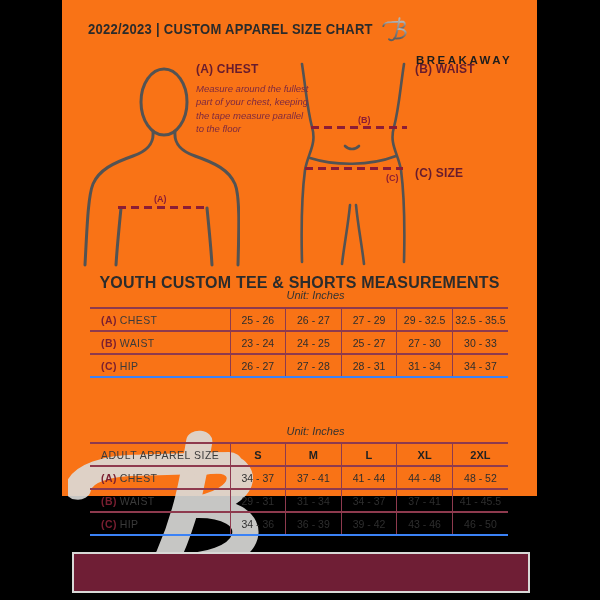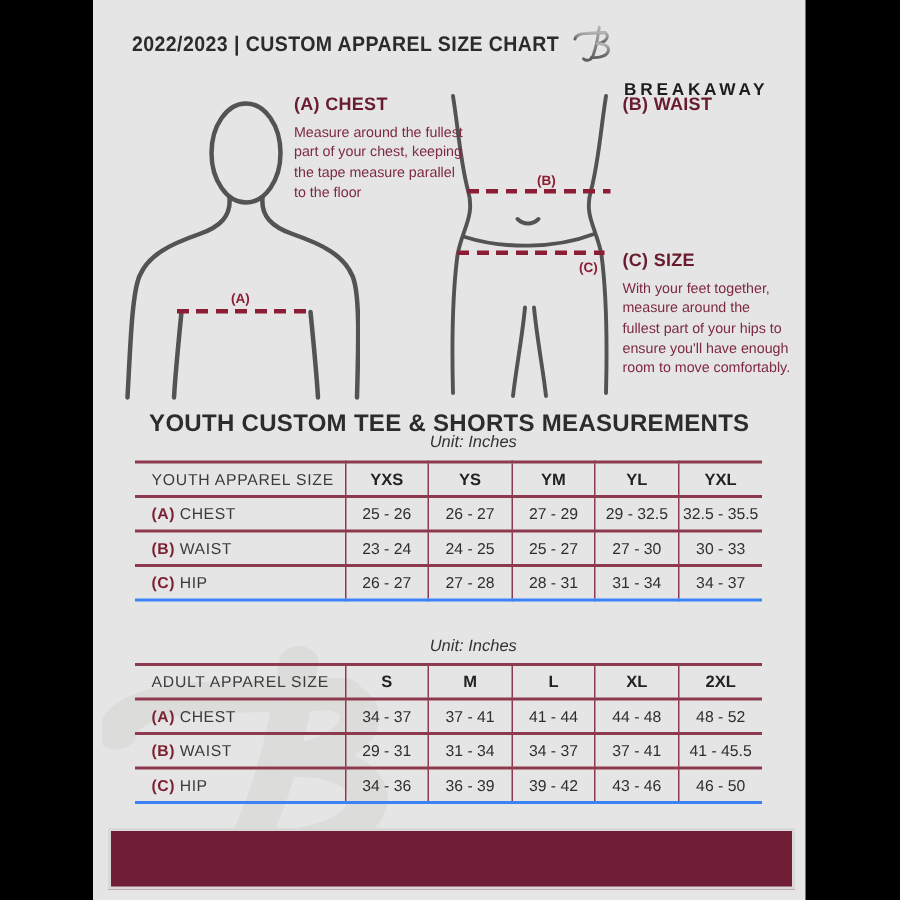--- a/index.html
+++ b/index.html
@@ -1,22 +1,22 @@
 <!DOCTYPE html>
 <html><head>
 <meta charset="utf-8">
 <style>
   html,body { margin:0; padding:0; background:#000; }
   .stage {
     position:relative; width:600px; height:600px; background:#000;
     overflow:hidden; font-family:"Liberation Sans", sans-serif;
   }
   .page {
-    position:absolute; left:62px; top:0; width:475px; height:600px;
-    background:#e5e5e5;
+    position:absolute; left:62px; top:0; width:475px; height:496px;
+    background:#f97316;
   }
   
   .hdr-title {
     position:absolute; left:26px; top:21px;
     font-size:14px; font-weight:700; color:#2b2b2b; letter-spacing:0.3px;
     transform:scaleX(0.93); transform-origin:left center; white-space:nowrap;
   }
   .hdr-logo { position:absolute; left:320px; top:15px; }
   .hdr-brand {
     position:absolute; left:354px; top:25px;
@@ -25,21 +25,21 @@
     margin-top:29px;
   }
   
   .diagrams { position:absolute; left:0; top:55px; width:475px; height:218px; }
   .fig { position:absolute; }
   .instr { position:absolute; }
   .instr h3 {
     margin:0; font-size:12px; font-weight:700; color:#681c2e; letter-spacing:0.2px;
   }
   .instr p {
-    margin:6px 0 0 0; font-size:9.5px; line-height:1.4; 
+    margin:6px 0 0 0; font-size:9.5px; line-height:1.4; font-style:italic;
     color:#7d2940;
   }
   .dash {
     position:absolute; height:3px;
     background:repeating-linear-gradient(90deg,#8c1d35 0 8px,transparent 8px 13px);
   }
   .dash-label {
     position:absolute; font-size:9px; font-weight:700; color:#8c1d35;
   }
   
@@ -139,21 +139,20 @@
 
       <div class="instr" style="left:134px; top:7px; width:116px;">
         <h3>(A) CHEST</h3>
         <p>Measure around the fullest part of your chest, keeping the tape measure parallel to the floor</p>
       </div>
       <div class="instr" style="left:353px; top:7px; width:108px;">
         <h3>(B) WAIST</h3>
       </div>
       <div class="instr" style="left:353px; top:111px; width:112px;">
         <h3>(C) SIZE</h3>
-        <p>With your feet together, measure around the fullest part of your hips to ensure you'll have enough room to move comfortably.</p>
       </div>
     </div>
 
     <svg class="watermark" width="210" height="170" viewBox="0 0 64 64" preserveAspectRatio="none">
       <g fill="none" stroke="#dcdcda" stroke-width="8" stroke-linecap="round">
         <path d="M3 23 C4 17 12 14 22 14 L49 13"></path>
         <path d="M40 5 C38 20 36 33 31 47 C29 54 22 58 16 53"></path>
         <path d="M40 14 C56 9 58 27 37 30"></path>
         <path d="M37 30 C62 28 60 54 28 51"></path>
       </g>
@@ -164,28 +163,20 @@
     <table class="size-table" style="top:307px;">
       <colgroup>
           <col class="lbl">
           <col>
           <col>
           <col>
           <col>
           <col>
         </colgroup>
       <tbody>
-          <tr>
-        <th class="lbl-col">YOUTH APPAREL SIZE</th>
-        <th class="size-col">YXS</th>
-        <th class="size-col">YS</th>
-        <th class="size-col">YM</th>
-        <th class="size-col">YL</th>
-        <th class="size-col">YXL</th>
-      </tr>
       <tr>
         <td class="row-label"><span class="pfx">(A)</span><span>CHEST</span></td>
         <td class="val">25 - 26</td>
         <td class="val">26 - 27</td>
         <td class="val">27 - 29</td>
         <td class="val">29 - 32.5</td>
         <td class="val">32.5 - 35.5</td>
       </tr>
       <tr>
         <td class="row-label"><span class="pfx">(B)</span><span>WAIST</span></td>

